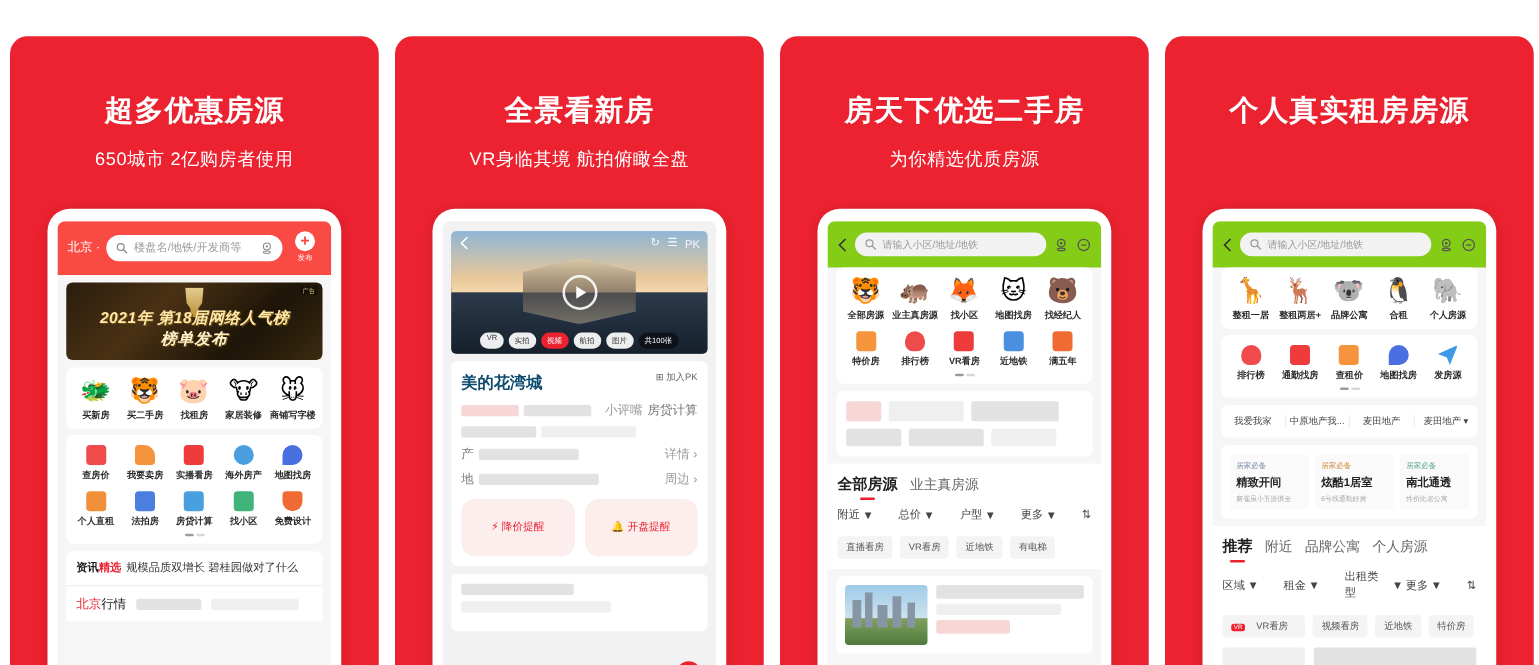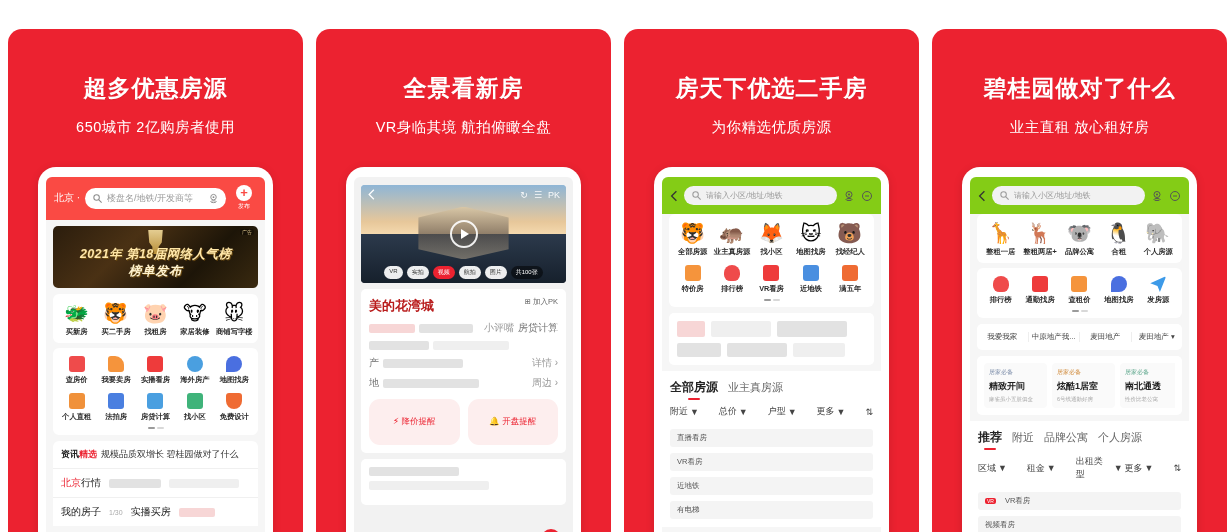--- a/index.html
+++ b/index.html
@@ -161,21 +161,21 @@
   }
   .play b { width:0;height:0;border-left:8px solid #fff;border-top:5px solid transparent;border-bottom:5px solid transparent; margin-left:2px;}
   .vtags { position:absolute; bottom:4px; left:0; right:0; display:flex; justify-content:center; gap:4px; }
   .vtags span {
     font-size:6px; padding:2px 5px; border-radius:7px; background:rgba(255,255,255,.92); color:#333;
   }
   .vtags span.hot { background:#ec2230; color:#fff; }
   .vtags span.num { background:rgba(0,0,0,.5); color:#fff; }
   .detcard { background:#fff; margin:6px 7px 0 7px; border-radius:5px; padding:8px; }
   .dhead { display:flex; align-items:flex-start; }
-  .dhead .name { font-size:13px; font-weight:bold; color:#b91c1c; }
+  .dhead .name { font-size:13px; font-weight:bold; color:#0c4a6e; }
   .dhead .pk { font-size:7.5px; color:#666; margin-left:auto; white-space:nowrap;}
   .kvline { display:flex; align-items:center; gap:4px; margin-top:6px; font-size:10px; color:#777; }
   .kvline .more { margin-left:auto; color:#999; white-space:nowrap; }
   .btnrow { display:flex; gap:8px; margin-top:9px; }
   .btnrow a {
     flex:1; text-align:center; font-size:8.5px; color:#ec2230;
     background:#fdeeee; border-radius:11px; padding:17px 0; text-decoration:none;
   }
   .phonefab {
     position:absolute; right:12px; bottom:12px; width:20px;height:20px;border-radius:50%;
@@ -188,21 +188,21 @@
   .topbar2 .back { font-size:12px; color:#333; }
   .srch2 {
     flex:1; background:#f2f2f2; border-radius:11px; height:19px;
     display:flex; align-items:center; padding:0 7px; gap:4px;
   }
   .srch2 .ph { font-size:8px; color:#9a9a9a; }
   .filterbar { display:flex; align-items:center; padding: 7px 8px; background:#fff; gap: 2px;}
   .filterbar span { font-size:9px; color:#444; }
   .filterbar .cell { flex:1; display:flex; align-items:center; gap:2px; }
   .caret { font-size:6px; color:#bbb; }
-  .chiprow { display:flex; gap:6px; padding: 4px 8px 8px 8px; background:#fff;flex-direction:column; }
+  .chiprow { display:flex; gap:6px; padding: 4px 8px 8px 8px; background:#fff; }
   .chiprow span {
     font-size:7.5px; color:#555; background:#f4f4f4; border-radius:3px; padding:4px 7px; white-space:nowrap;
   }
   .chiprow span .vr { color:#fff; background:#ec2230; font-size:5px; padding:0 2px; border-radius:2px; margin-right:2px;}
   .secttabs { display:flex; gap:10px; align-items:baseline; padding: 8px 8px 2px 8px; background:#fff;}
   .secttabs .a { font-size:12px; font-weight:bold; color:#222; position:relative; }
   .secttabs .a:after {
     content:""; position:absolute; left:50%; transform:translateX(-50%);
     bottom:-4px; width:12px;height:2px;background:#ec2230;border-radius:1px;
   }
@@ -350,26 +350,20 @@
         <div class="newsrow">
           <span class="k"><span>资讯</span><em>精选</em></span>
           <span class="t">规模品质双增长 碧桂园做对了什么</span>
         </div>
 
         <div class="rowline">
           <span class="k"><em>北京</em><span>行情</span></span>
           <span class="blur" style="width:52px"></span>
           <span class="blur blurlight" style="width:70px"></span>
         </div>
-        <div class="rowline">
-          <span class="k">我的房子</span>
-          <span class="count">1/30</span>
-          <span class="k">实播买房</span>
-          <span class="blur blurpink" style="width:36px"></span>
-        </div>
 
       </div>
     </div>
   </div>
 
   <div class="panel">
     <div class="p-title">全景看新房</div>
     <div class="p-sub">VR身临其境 航拍俯瞰全盘</div>
 
     <div class="phone">
@@ -585,22 +579,21 @@
             <span class="blur blurlight" style="width:85%;height:9px"></span>
             <span class="blur blurpink" style="width:50%;height:11px"></span>
           </div>
         </div>
 
       </div>
     </div>
   </div>
 
   <div class="panel">
-    <div class="p-title">碧桂园做对了什么</div>
-    <div class="p-sub">业主直租 放心租好房</div>
+    <div class="p-title">个人真实租房房源</div>
 
     <div class="phone">
       <div class="phone-inner">
 
         <div class="topbar2">
           <svg width="8" height="12" viewBox="0 0 10 14" class="back">
               <polyline points="8,1 2,7 8,13" fill="none" stroke="#333" stroke-width="1.6"></polyline>
             </svg>
           <div class="srch2">
             <svg class="icn" viewBox="0 0 24 24">

